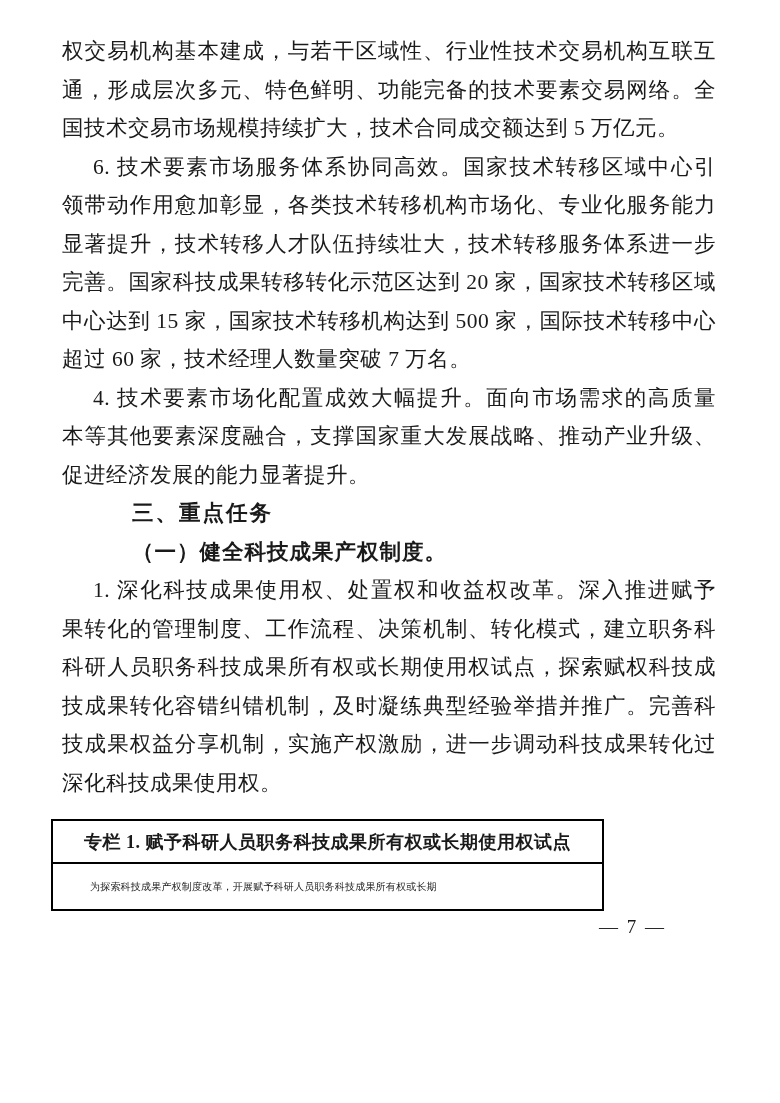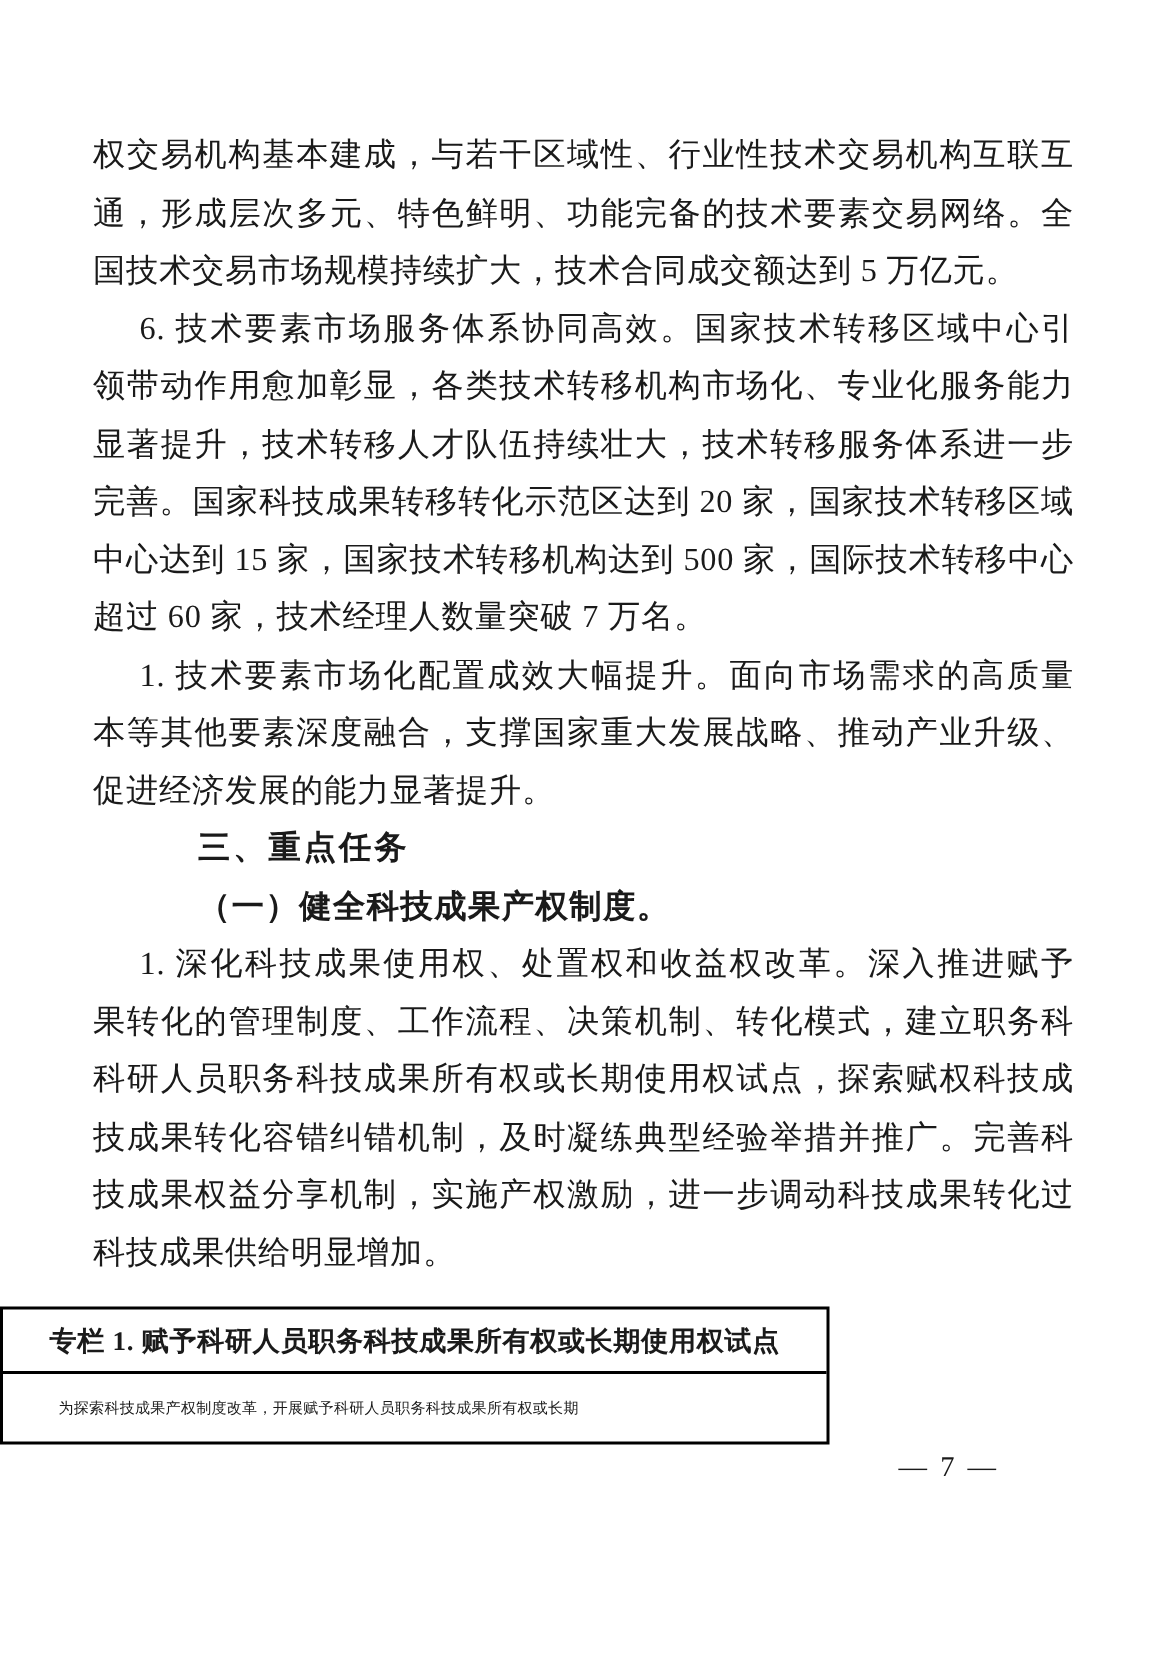--- a/index.html
+++ b/index.html
@@ -6,21 +6,21 @@
   html, body { background: #ffffff; }
   body {
     width: 780px;
     height: 1103px;
     position: relative;
     overflow: hidden;
     color: #1a1a1a;
     font-family: "Liberation Serif", serif;
   }
   .text-area {
-    padding: 84px 64px 0 62px;
+    padding: 32px 64px 0 62px;
   }
   .line {
     font-size: 21.5px;
     line-height: 38.5px;
     height: 38.5px;
     letter-spacing: 0.5px;
     text-align: left;
   }
   .fill {
     text-align: justify;
@@ -32,20 +32,21 @@
     font-weight: bold;
     font-family: "Liberation Sans", sans-serif;
     letter-spacing: 2px;
   }
   .subsection-heading {
     font-weight: bold;
     letter-spacing: 1px;
   }
   .spec-box {
     margin-top: 17px;
+    margin-left: 51px;
     width: 553px;
     border: 2px solid #000;
   }
   .spec-box-header {
     height: 43px;
     border-bottom: 2px solid #000;
     display: flex;
     align-items: center;
     justify-content: center;
     font-weight: bold;
@@ -83,36 +84,36 @@
   <div>
     <div class="line fill p-indent">6. 技术要素市场服务体系协同高效。国家技术转移区域中心引</div>
     <div class="line fill">领带动作用愈加彰显，各类技术转移机构市场化、专业化服务能力</div>
     <div class="line fill">显著提升，技术转移人才队伍持续壮大，技术转移服务体系进一步</div>
     <div class="line fill">完善。国家科技成果转移转化示范区达到 20 家，国家技术转移区域</div>
     <div class="line fill">中心达到 15 家，国家技术转移机构达到 500 家，国际技术转移中心</div>
     <div class="line">超过 60 家，技术经理人数量突破 7 万名。</div>
   </div>
 
   <div>
-    <div class="line fill p-indent">1. 技术要素市场化配置成效大幅提升。面向市场需求的高质量</div>
+    <div class="line fill p-indent">4. 技术要素市场化配置成效大幅提升。面向市场需求的高质量</div>
     <div class="line fill">本等其他要素深度融合，支撑国家重大发展战略、推动产业升级、</div>
     <div class="line">促进经济发展的能力显著提升。</div>
   </div>
 
   <div class="line h-indent section-heading">三、重点任务</div>
 
   <div class="line h-indent subsection-heading">（一）健全科技成果产权制度。</div>
 
   <div>
     <div class="line fill p-indent">1. 深化科技成果使用权、处置权和收益权改革。深入推进赋予</div>
     <div class="line fill">果转化的管理制度、工作流程、决策机制、转化模式，建立职务科</div>
     <div class="line fill">科研人员职务科技成果所有权或长期使用权试点，探索赋权科技成</div>
     <div class="line fill">技成果转化容错纠错机制，及时凝练典型经验举措并推广。完善科</div>
     <div class="line fill">技成果权益分享机制，实施产权激励，进一步调动科技成果转化过</div>
-    <div class="line">科技成果供给明显增加。</div>
+    <div class="line">深化科技成果使用权。</div>
   </div>
 
 </div>
 
 <div class="spec-box">
   <div class="spec-box-header">专栏 1. 赋予科研人员职务科技成果所有权或长期使用权试点</div>
   <div class="spec-box-body">为探索科技成果产权制度改革，开展赋予科研人员职务科技成果所有权或长期</div>
 </div>
 
 <div class="page-number">— 7 —</div>

